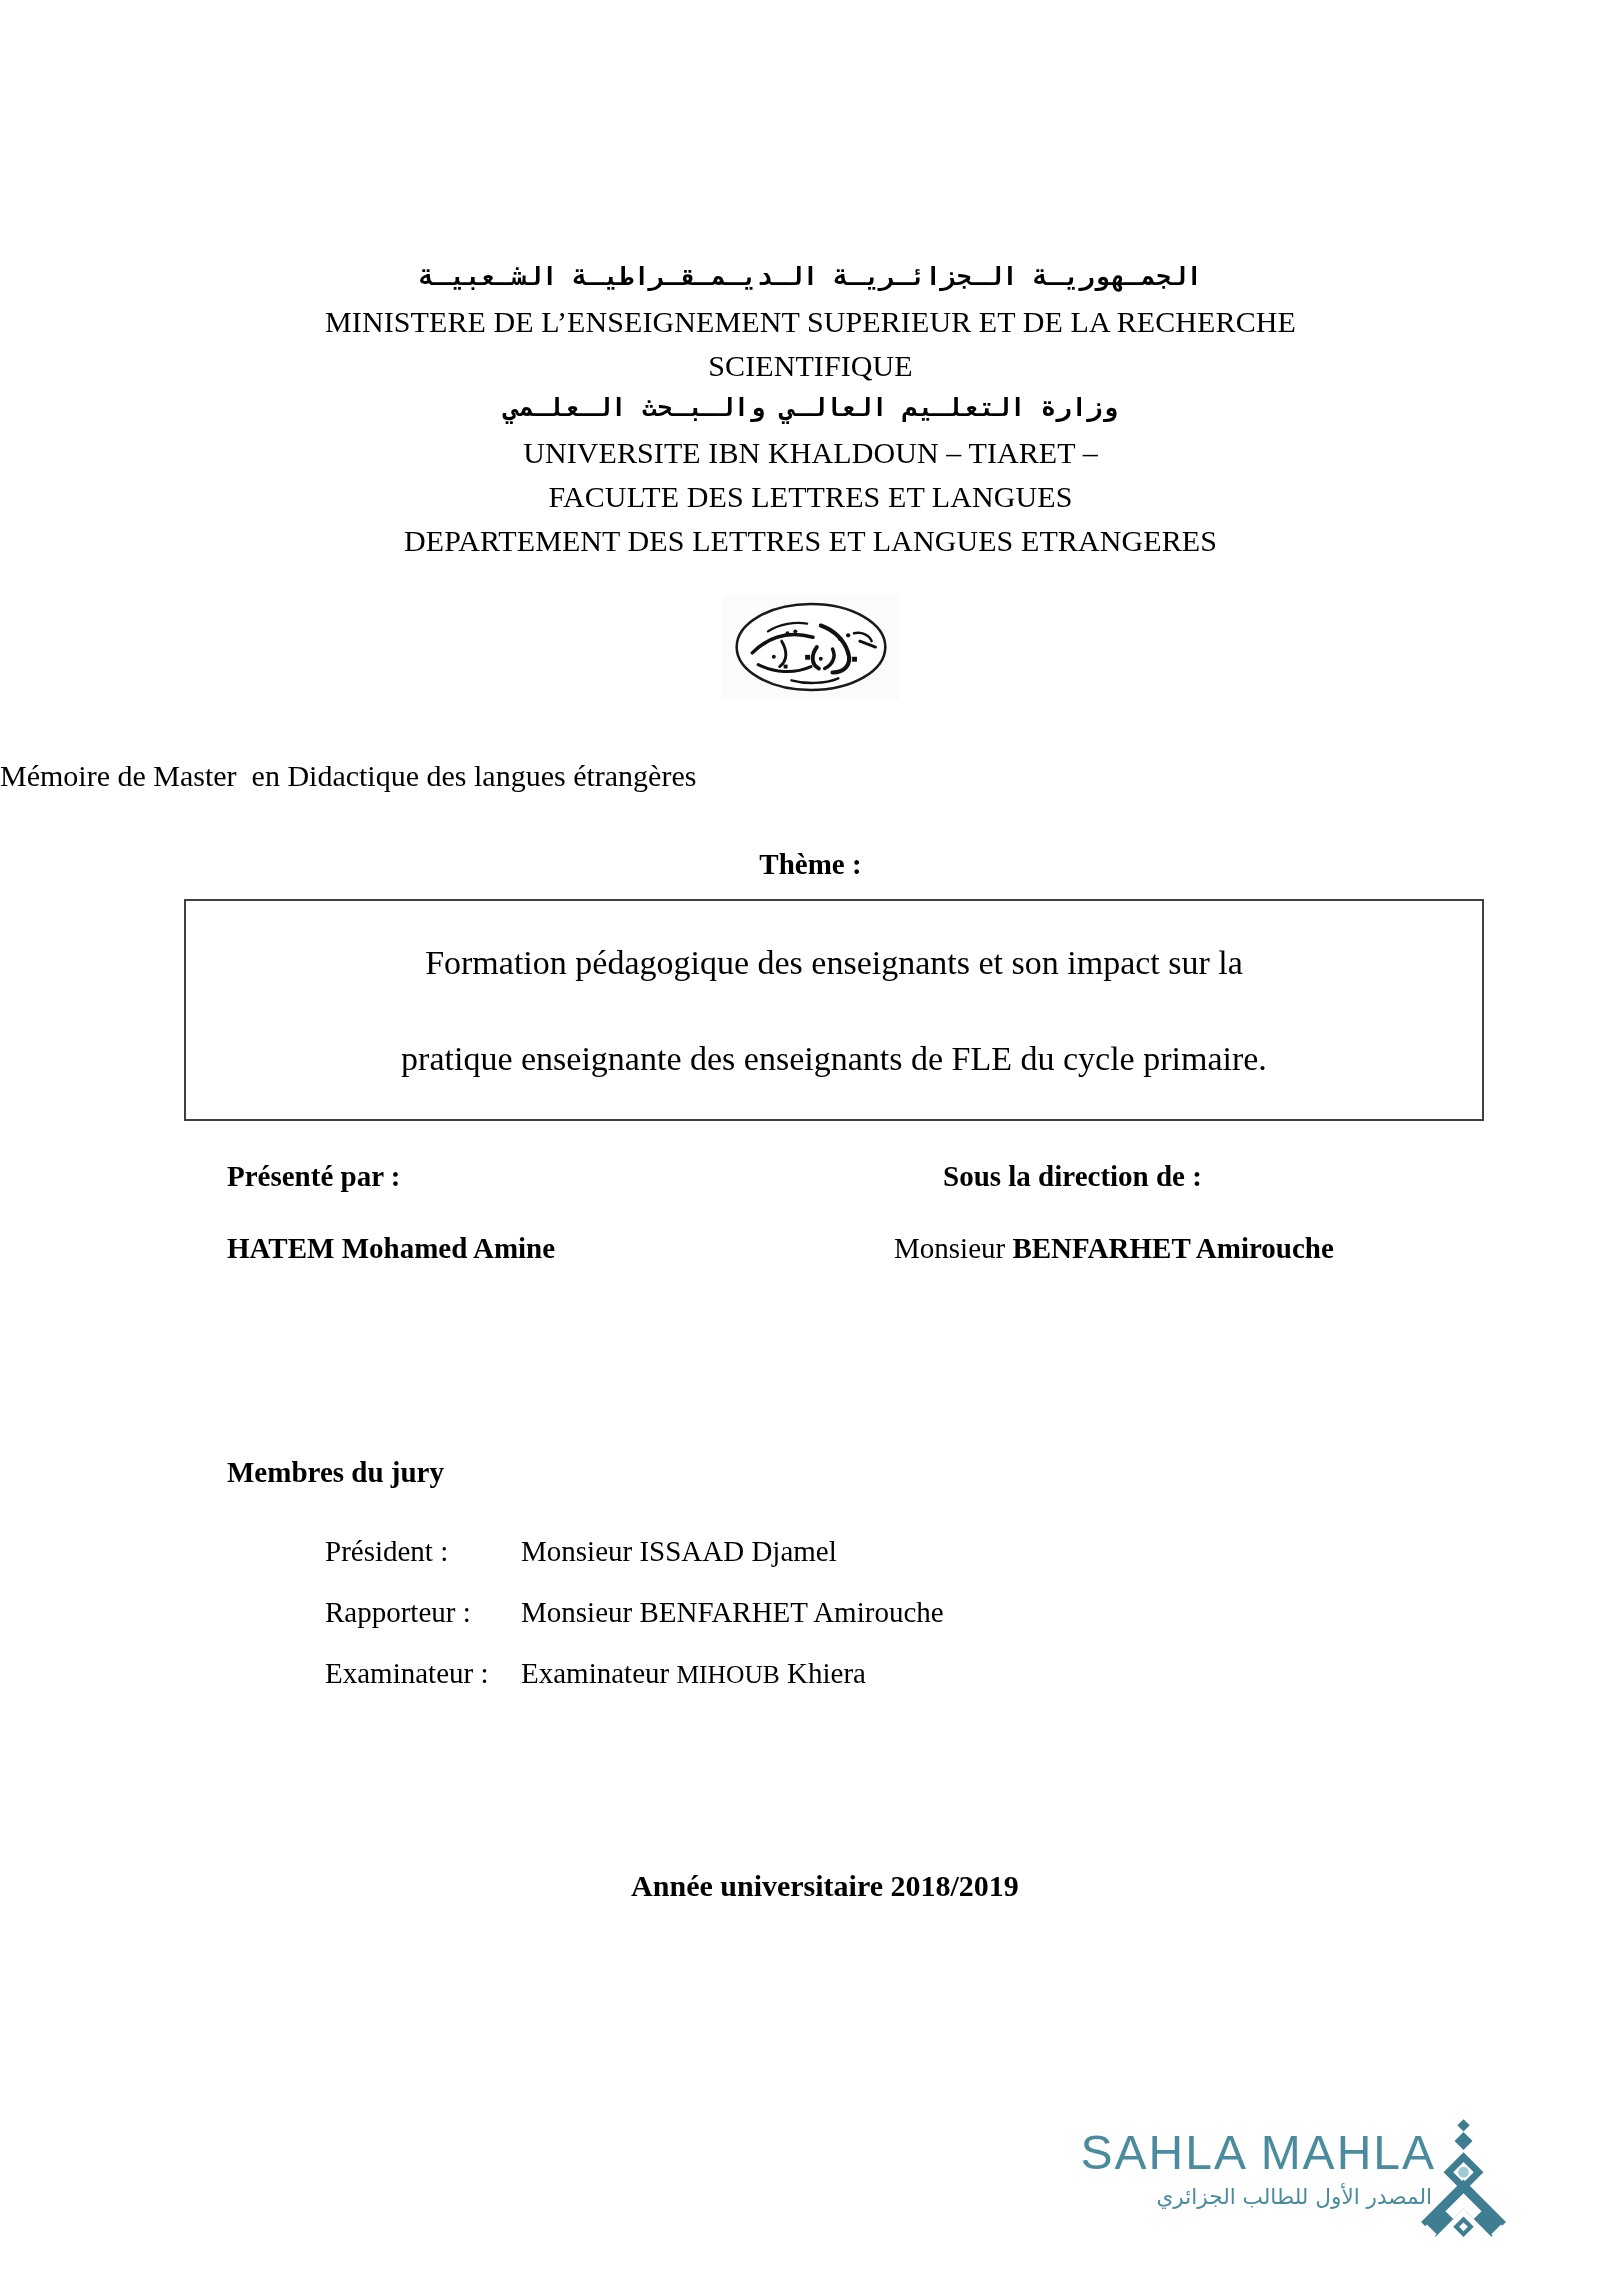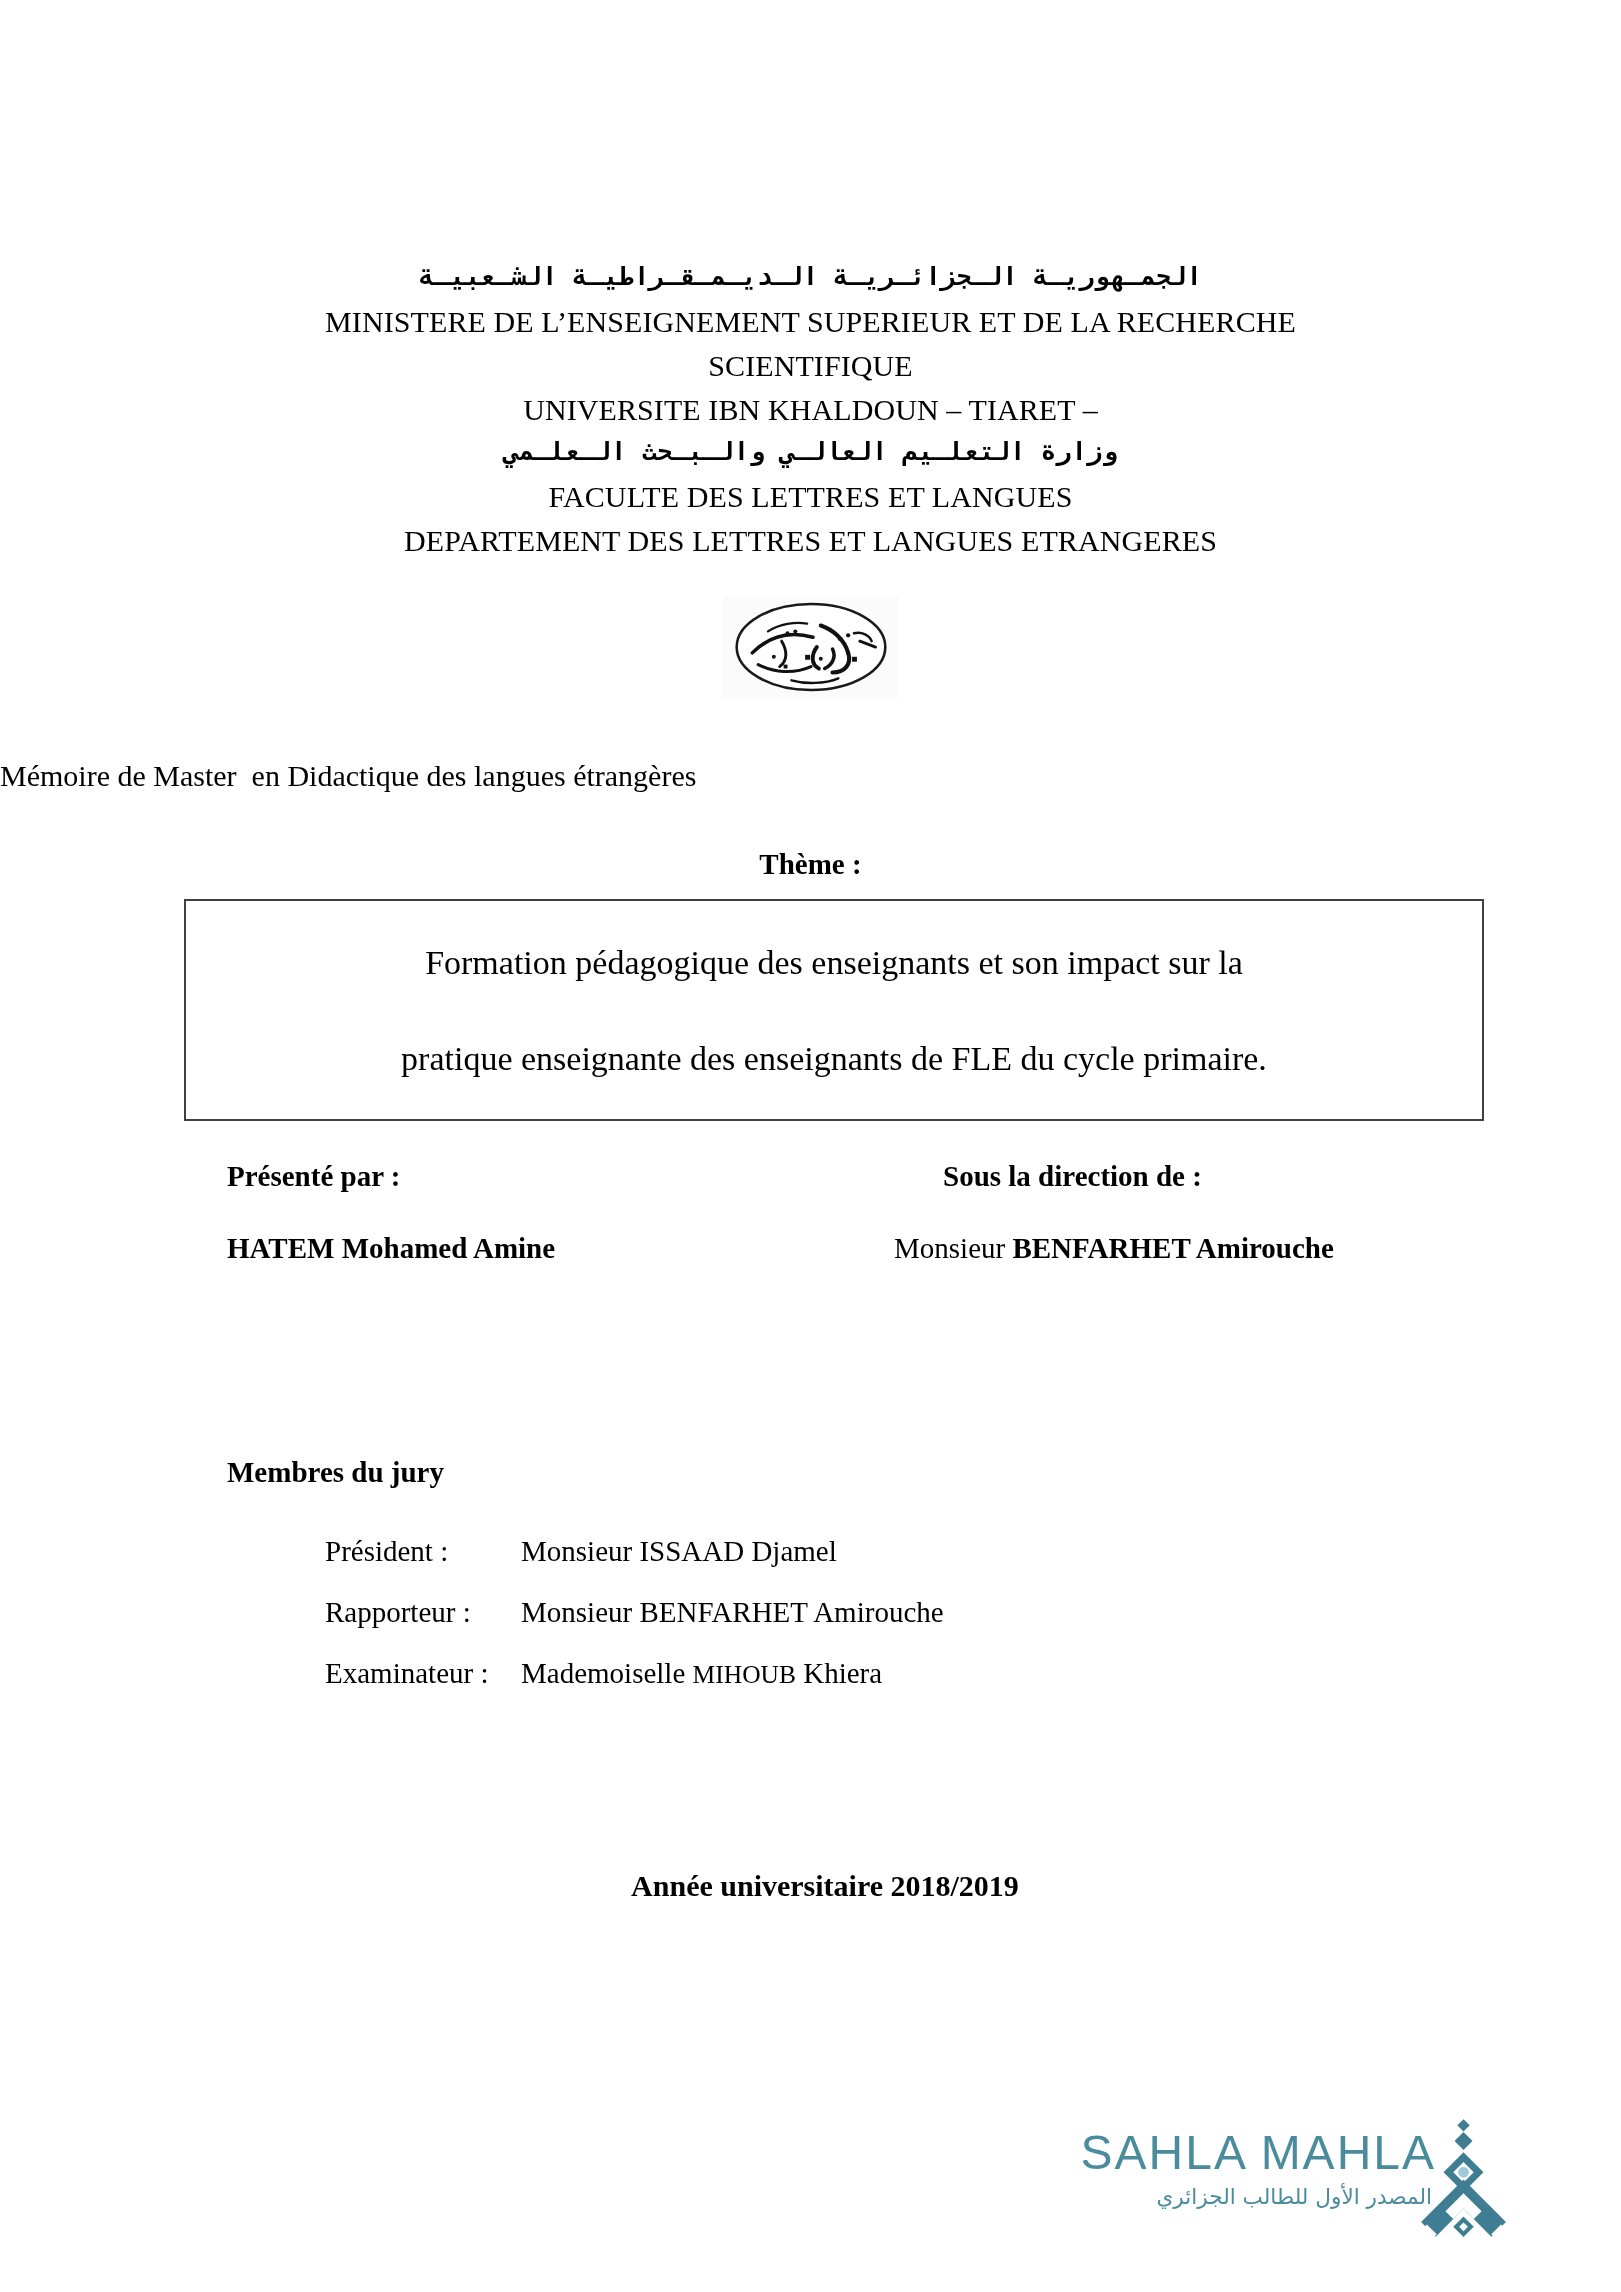--- a/index.html
+++ b/index.html
@@ -224,22 +224,22 @@
   }
 </style>
 </head>
 <body>
 
 <div class="page">
 
   <div class="header-block">
     <div class="hdr-line arabic">الجمـهوريـة الـجزائـريـة الـديـمـقـراطيـة الشـعبيـة</div>
     <div class="hdr-line wrap">MINISTERE DE L’ENSEIGNEMENT SUPERIEUR ET DE LA RECHERCHE SCIENTIFIQUE</div>
+    <div class="hdr-line arabic">وزارة التعلـيم العالـي والـبـحث الـعلـمي</div>
     <div class="hdr-line">UNIVERSITE IBN KHALDOUN – TIARET –</div>
-    <div class="hdr-line arabic">وزارة التعلـيم العالـي والـبـحث الـعلـمي</div>
     <div class="hdr-line">FACULTE DES LETTRES ET LANGUES</div>
     <div class="hdr-line">DEPARTEMENT DES LETTRES ET LANGUES ETRANGERES</div>
   </div>
 
   <div class="logo-wrap">
     <svg class="logo-oval" viewBox="0 0 180 105" xmlns="http://www.w3.org/2000/svg" aria-hidden="true">
       <rect x="0" y="0" width="180" height="105" fill="#fbfbfb"></rect>
       <ellipse cx="90" cy="52" rx="76" ry="44" fill="#ffffff" stroke="#1a1a1a" stroke-width="2.6"></ellipse>
       <g stroke="#111111" fill="none" stroke-linecap="round">
         <path d="M30 58 C 48 40, 70 36, 92 42" stroke-width="3.6"></path>
@@ -294,21 +294,21 @@
     <div class="jury-row">
       <div class="jury-role">Président :</div>
       <div class="jury-name">Monsieur ISSAAD Djamel</div>
     </div>
     <div class="jury-row">
       <div class="jury-role">Rapporteur :</div>
       <div class="jury-name">Monsieur BENFARHET Amirouche</div>
     </div>
     <div class="jury-row">
       <div class="jury-role">Examinateur :</div>
-      <div class="jury-name"><span>Mademoiselle </span><span class="smallcap">MIHOUB</span><span> Khiera</span></div>
+      <div class="jury-name"><span>Examinateur </span><span class="smallcap">MIHOUB</span><span> Khiera</span></div>
     </div>
   </div>
 
   <div class="year">Année universitaire 2018/2019</div>
 
   <div class="watermark">
     <div class="wm-text-col">
       <div class="wm-title">SAHLA MAHLA</div>
       <div class="wm-sub">المصدر الأول للطالب الجزائري</div>
     </div>

